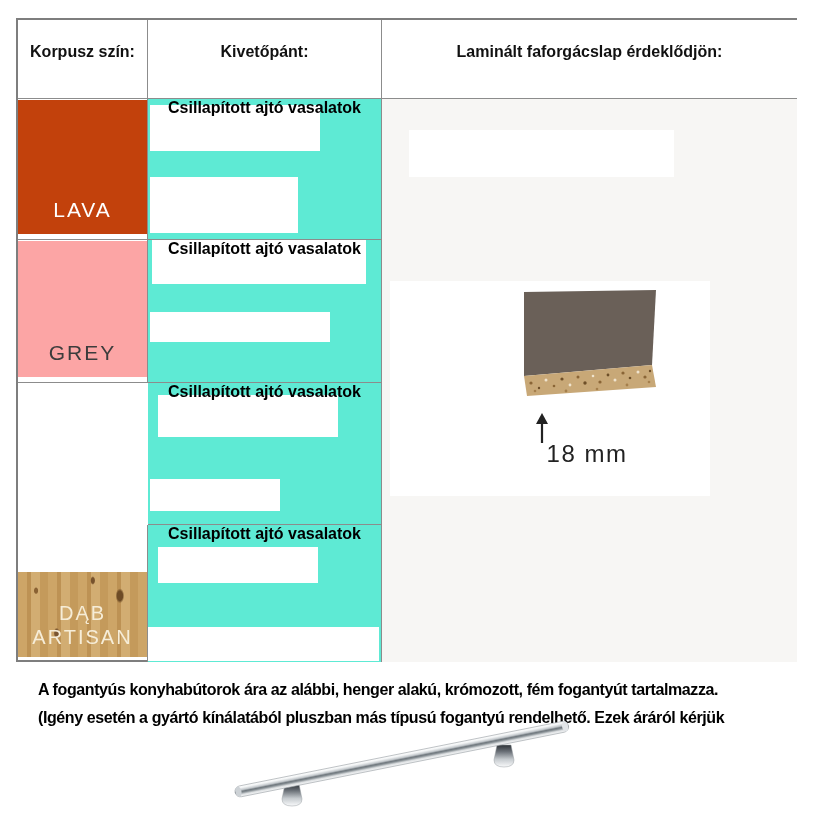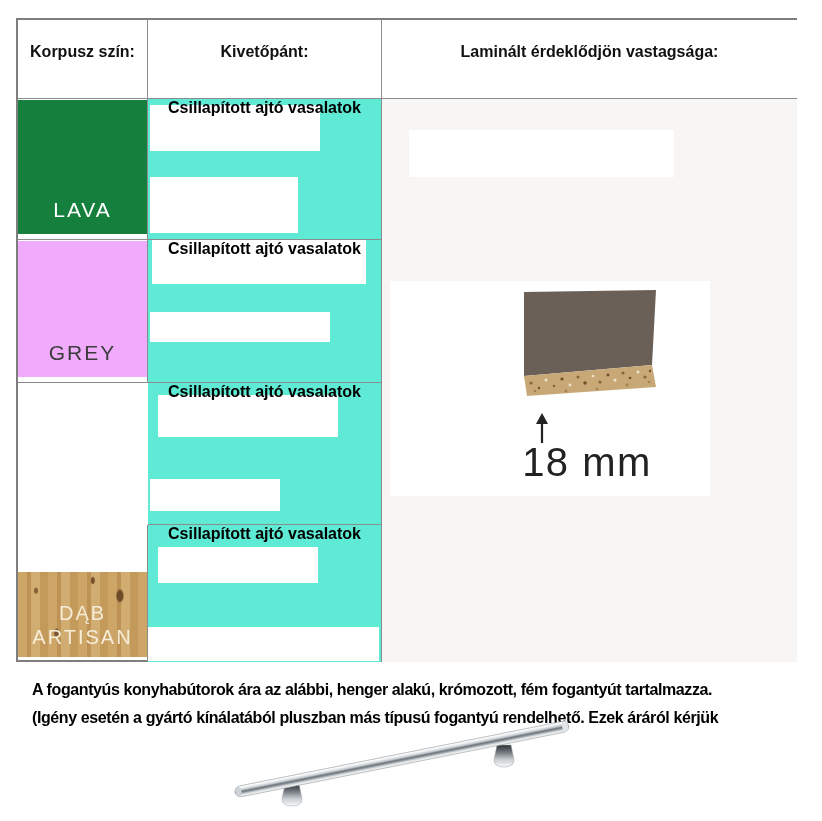--- a/index.html
+++ b/index.html
@@ -37,49 +37,49 @@
   
   .hinge-cell{background:#5eead4;display:flex;align-items:flex-start;justify-content:center;}
   .hinge-label{font-weight:bold;font-size:16px;color:#000;position:relative;z-index:2;}
   .white-patch{position:absolute;background:#ffffff;z-index:1;}
   
   .thick-cell{grid-column:3;grid-row:2 / 6;background:#f7f6f4;}
   .board-svg{position:absolute;left:139px;top:191px;z-index:2;}
   .arrow-up{position:absolute;left:152px;top:314px;z-index:2;}
   .thickness-value{
     position:absolute;left:115px;top:341px;width:180px;text-align:center;z-index:2;
-    font-size:40px;font-weight:500;letter-spacing:1.5px;color:#222;
+    font-size:24px;font-weight:500;letter-spacing:1.5px;color:#222;
   }
   
-  .footer-text{position:absolute;left:32px;top:676px;width:780px;}
+  .footer-text{position:absolute;left:38px;top:676px;width:780px;}
   .footer-line{
     font-weight:bold;font-size:16px;line-height:27.5px;color:#000;
     letter-spacing:-0.4px;white-space:nowrap;
   }
   .handle-svg{position:absolute;left:222px;top:715px;z-index:3;}
 </style>
 </head>
 <body>
 
 <div class="canvas">
 
   <div class="spec-table">
 
     <div class="cell head br bb">
       <div class="head-label">Korpusz szín:</div>
     </div>
     <div class="cell head br bb">
       <div class="head-label">Kivetőpánt:</div>
     </div>
     <div class="cell head bb">
-      <div class="head-label">Laminált érdeklődjön vastagsága:</div>
+      <div class="head-label">Laminált faforgácslap érdeklődjön:</div>
     </div>
 
     <div class="cell br bb" style="grid-column:1;grid-row:2;">
-      <div class="swatch" style="background-color: #15803d;">
+      <div class="swatch" style="background-color: #c2410c;">
         <div class="c-label" style="color: rgb(255, 255, 255);">LAVA</div>
       </div>
     </div>
     <div class="cell br bb hinge-cell" style="grid-column:2;grid-row:2;">
       <div class="white-patch" style="left:2px;top:6px;width:170px;height:46px;"></div>
       <div class="white-patch" style="left:2px;top:78px;width:148px;height:56px;"></div>
       <div class="hinge-label">Csillapított ajtó vasalatok</div>
     </div>
 
     <div class="cell thick-cell">
@@ -122,21 +122,21 @@
 
       <svg class="arrow-up" width="16" height="30" viewBox="0 0 16 30">
         <polygon points="8,0 14,11 2,11" fill="#222"></polygon>
         <rect x="6.9" y="9" width="2.2" height="21" fill="#222"></rect>
       </svg>
 
       <div class="thickness-value">18 mm</div>
     </div>
 
     <div class="cell br bb" style="grid-column:1;grid-row:3;">
-      <div class="swatch" style="background-color: #f0abfc;">
+      <div class="swatch" style="background-color: #fca5a5;">
         <div class="c-label" style="color: rgb(60, 60, 60);">GREY</div>
       </div>
     </div>
     <div class="cell br bb hinge-cell" style="grid-column:2;grid-row:3;">
       <div class="white-patch" style="left:4px;top:0;width:214px;height:44px;"></div>
       <div class="white-patch" style="left:2px;top:72px;width:180px;height:30px;"></div>
       <div class="hinge-label">Csillapított ajtó vasalatok</div>
     </div>
 
     <div class="cell br bb hinge-cell" style="grid-column:2;grid-row:4;">

